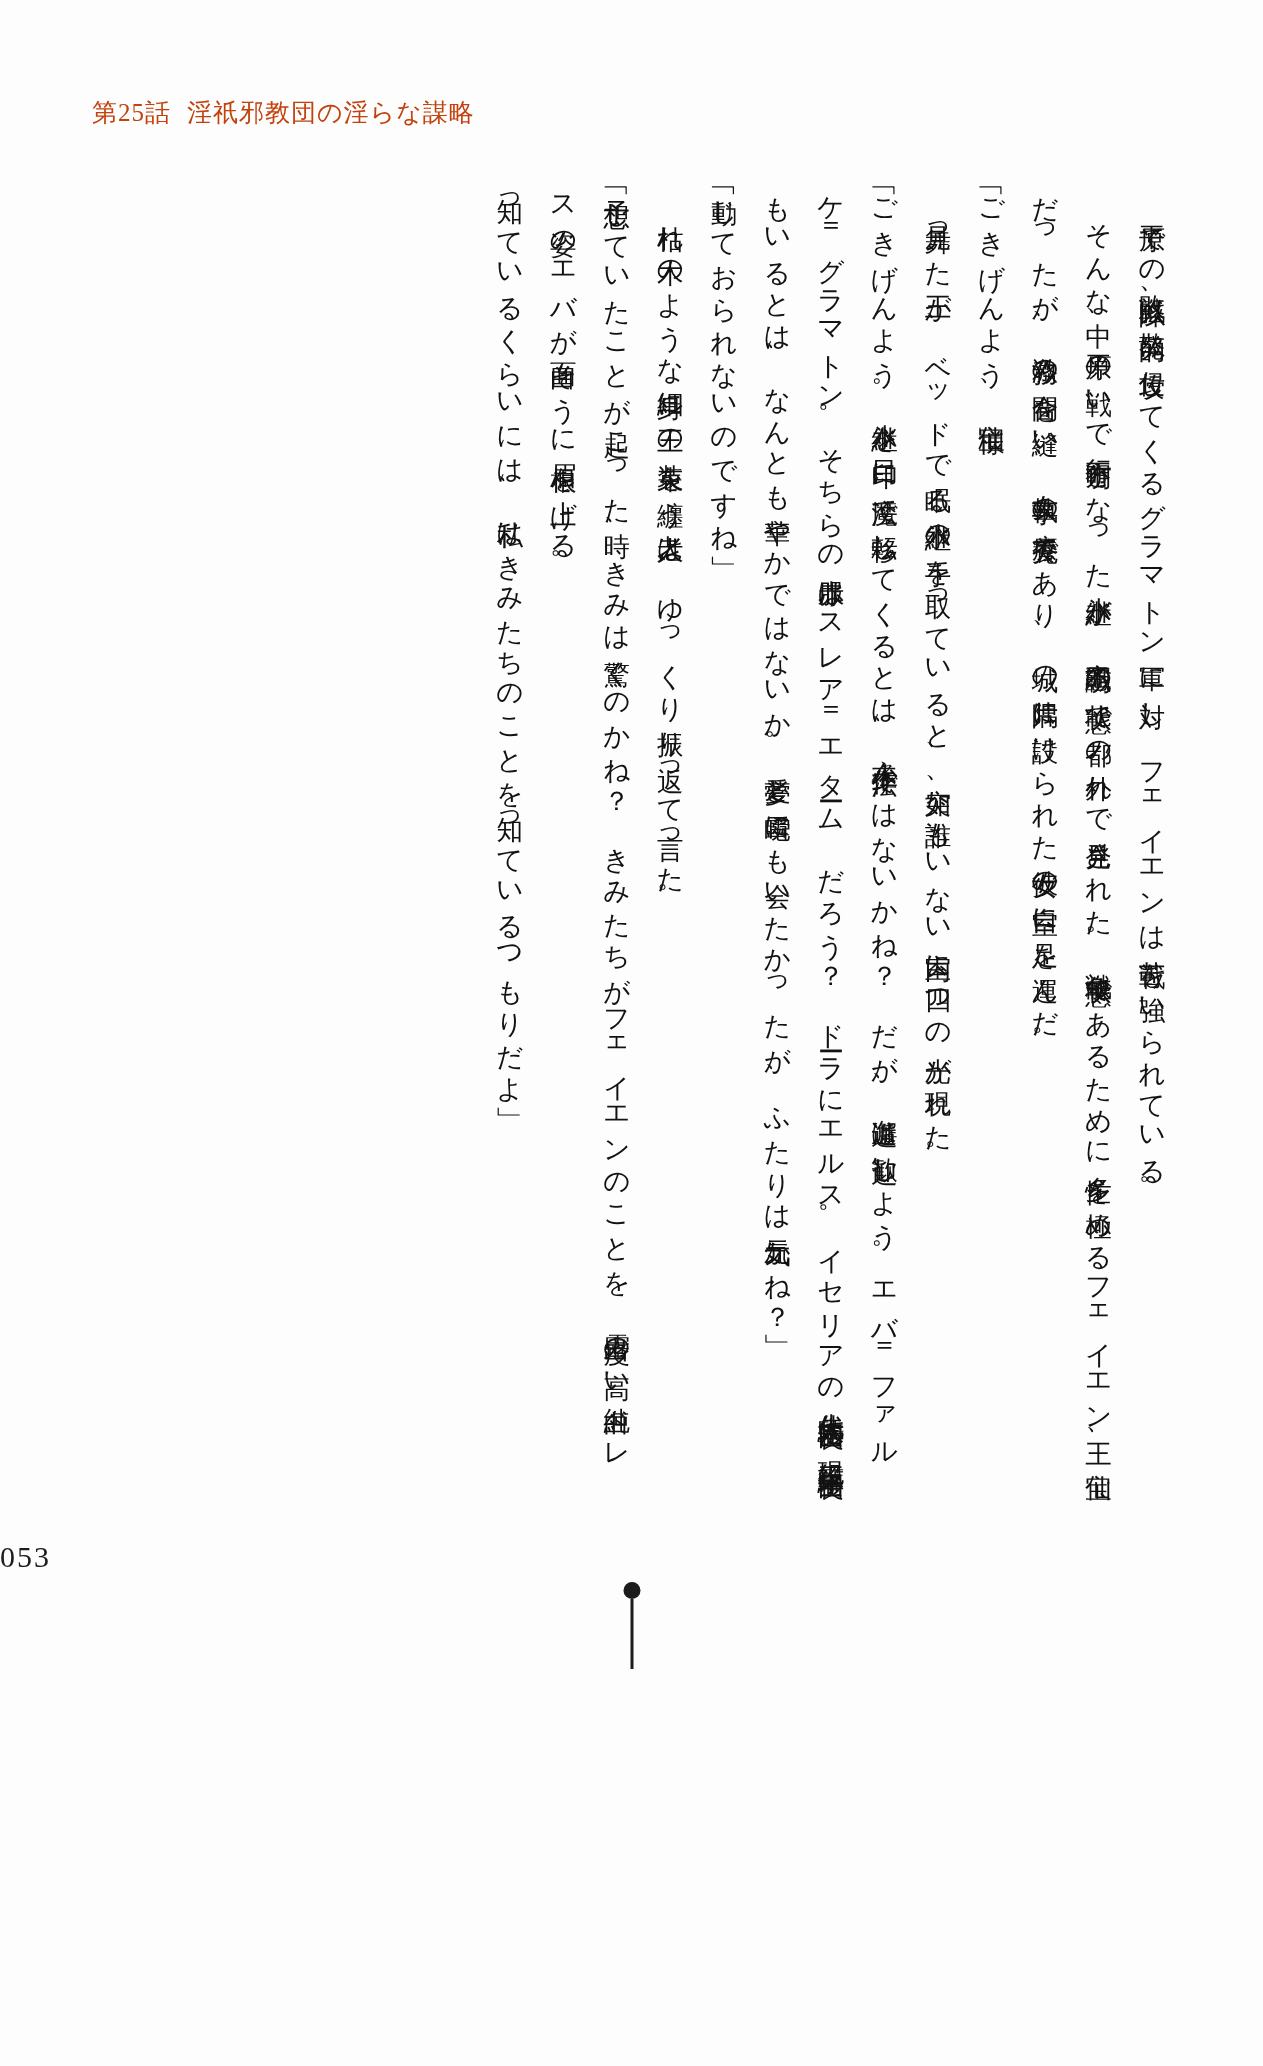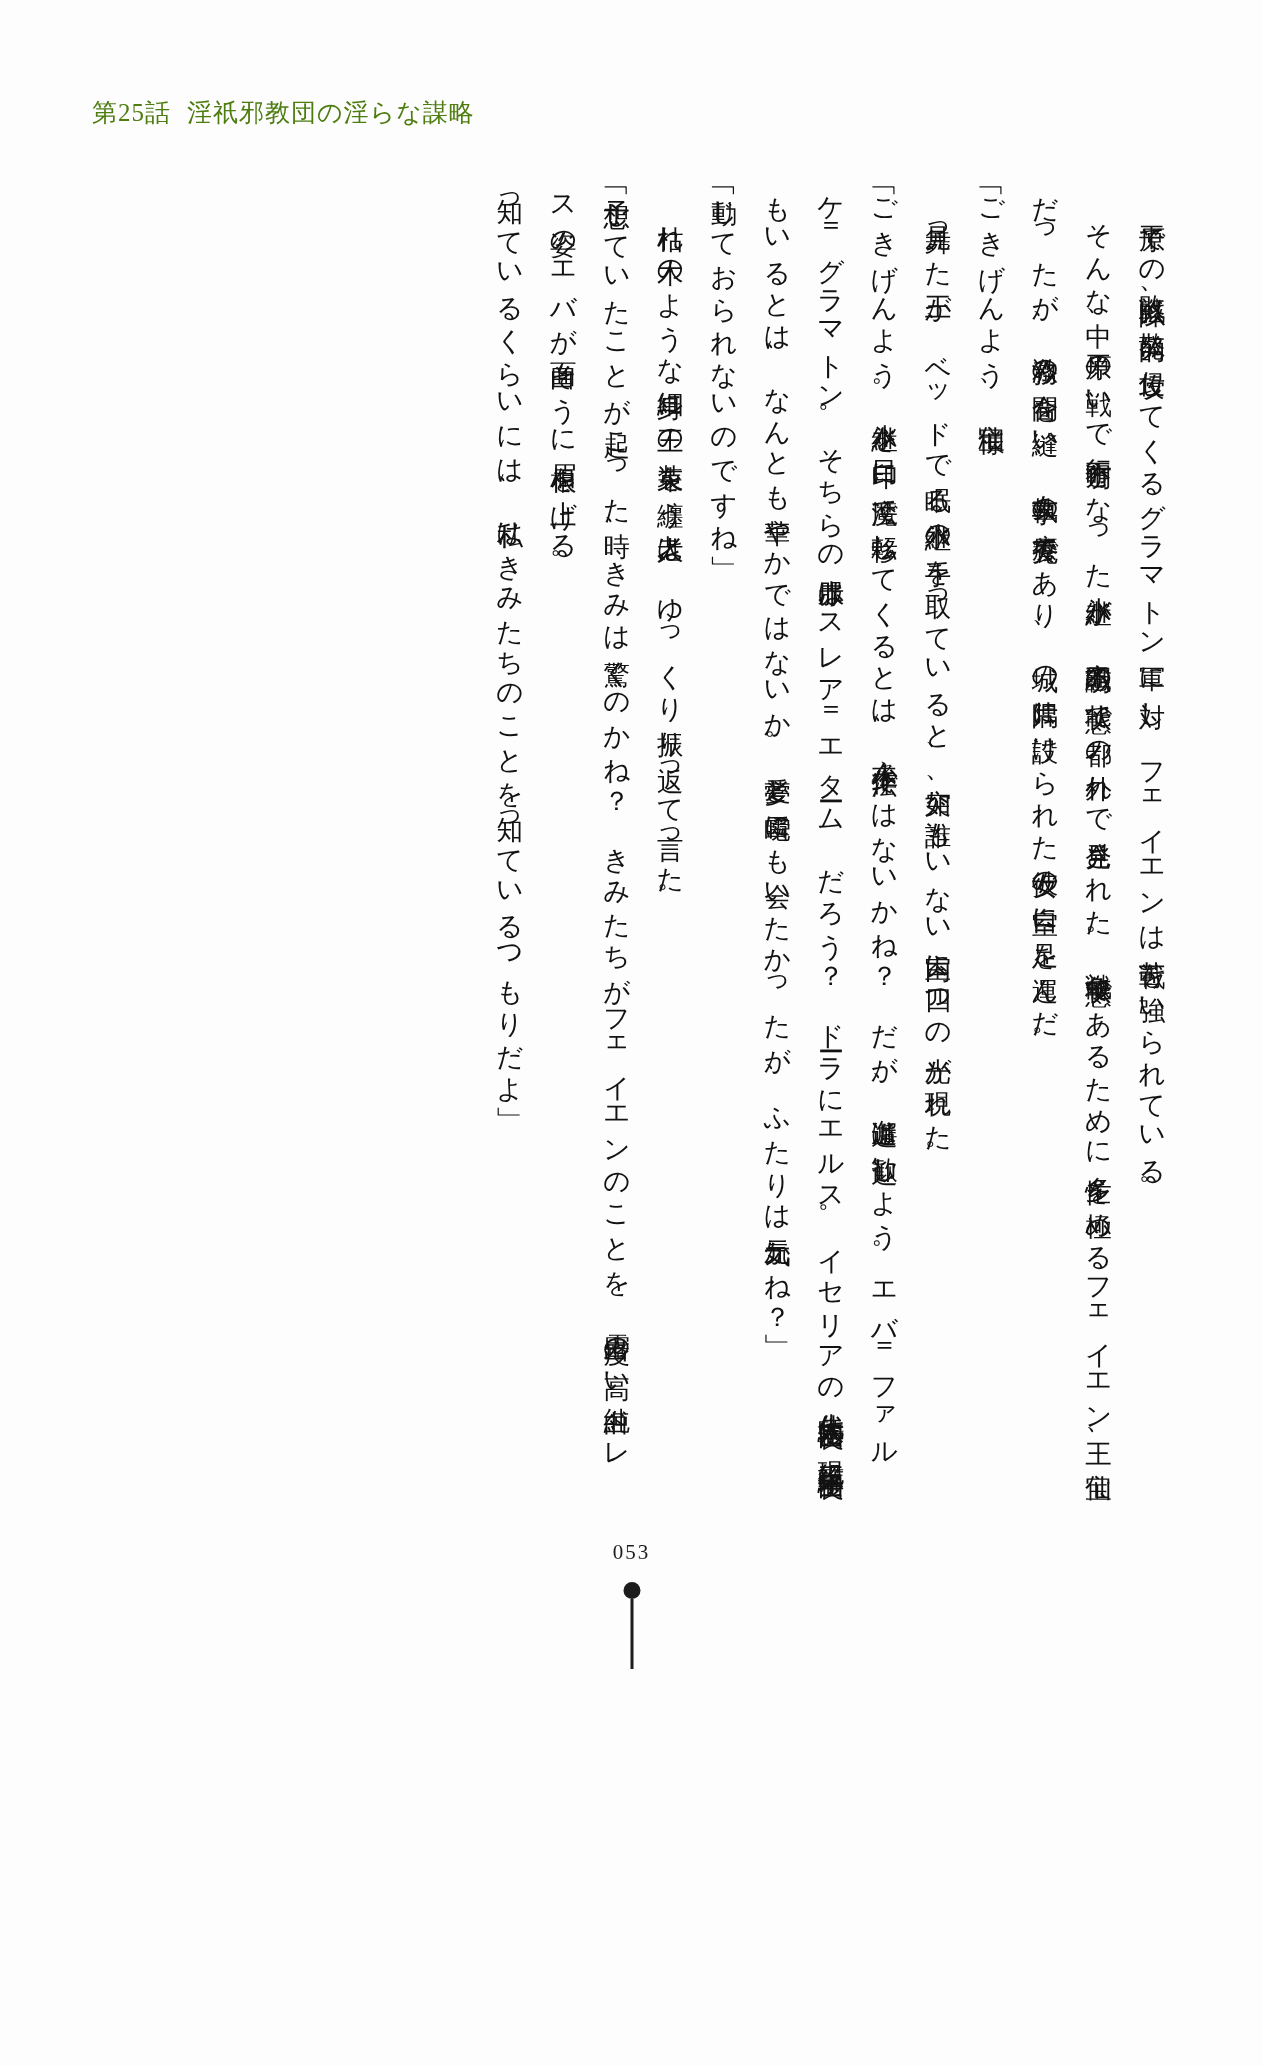--- a/index.html
+++ b/index.html
@@ -22,21 +22,21 @@
     background: #fdfdfd;
   }
 
   
   .runhead {
     position: absolute;
     top: 96px;
     left: 92px;
     font-size: 25px;
     letter-spacing: 1px;
-    color: #4d7c0f;
+    color: #c2410c;
     white-space: nowrap;
   }
   .runhead .num {
     margin-right: 16px;
   }
 
   
   .body-area {
     position: absolute;
     top: 178px;
@@ -64,22 +64,22 @@
   .vtext p.ind {
     text-indent: 1em;
   }
 
   
   .folio {
     position: absolute;
     left: 0;
     right: 0;
     top: 1540px;
-    text-align: center;
-    font-size: 21px;
+    text-align: left;
+    font-size: 30px;
     letter-spacing: 2px;
     color: #1c1c1c;
   }
 
   
   .bindmark {
     position: absolute;
     left: 50%;
     transform: translateX(-50%);
     top: 1582px;

